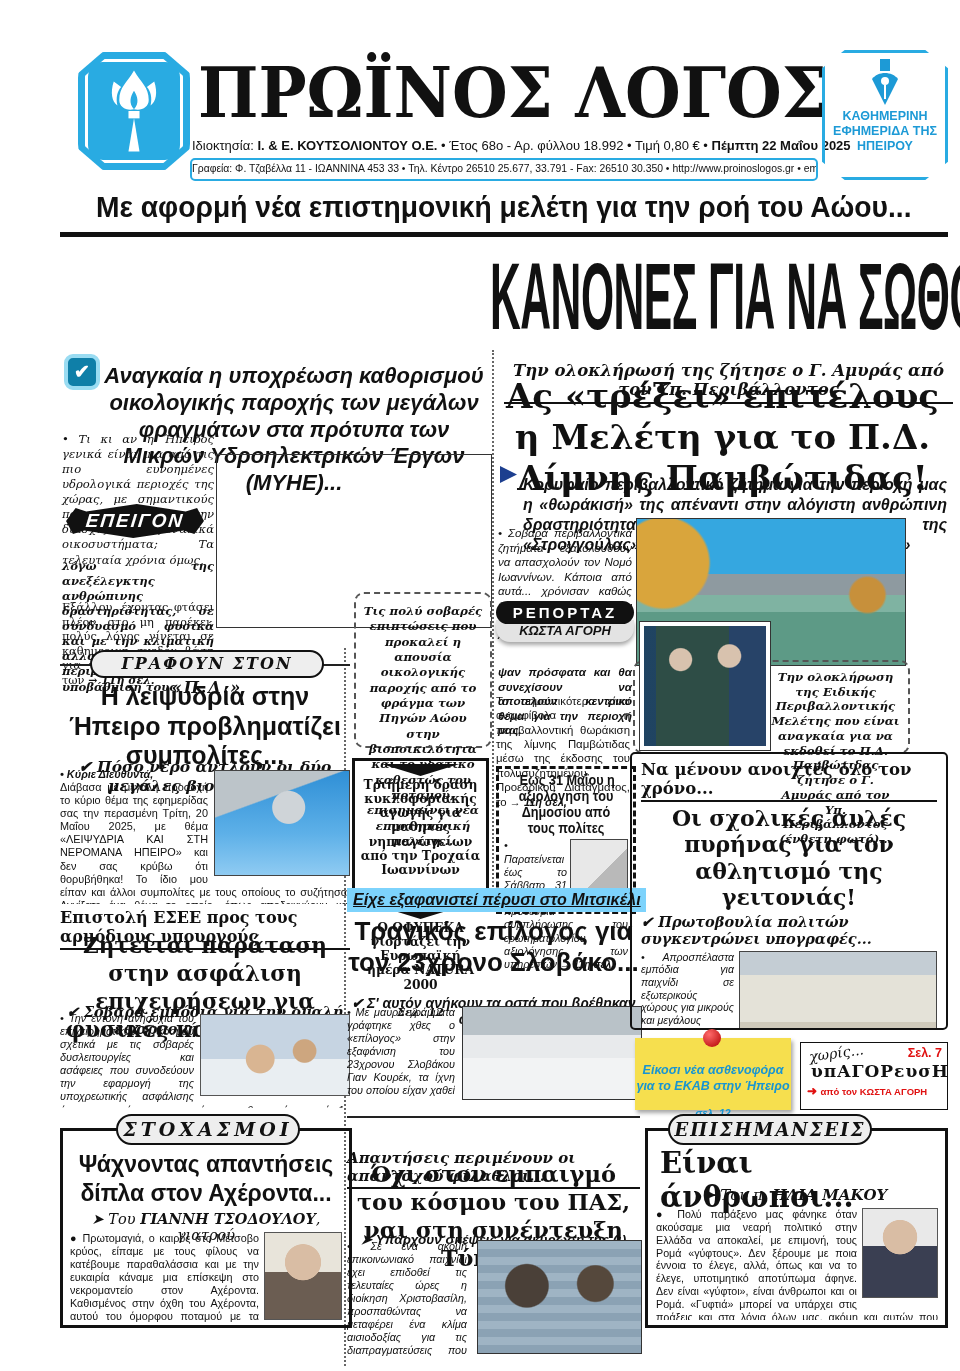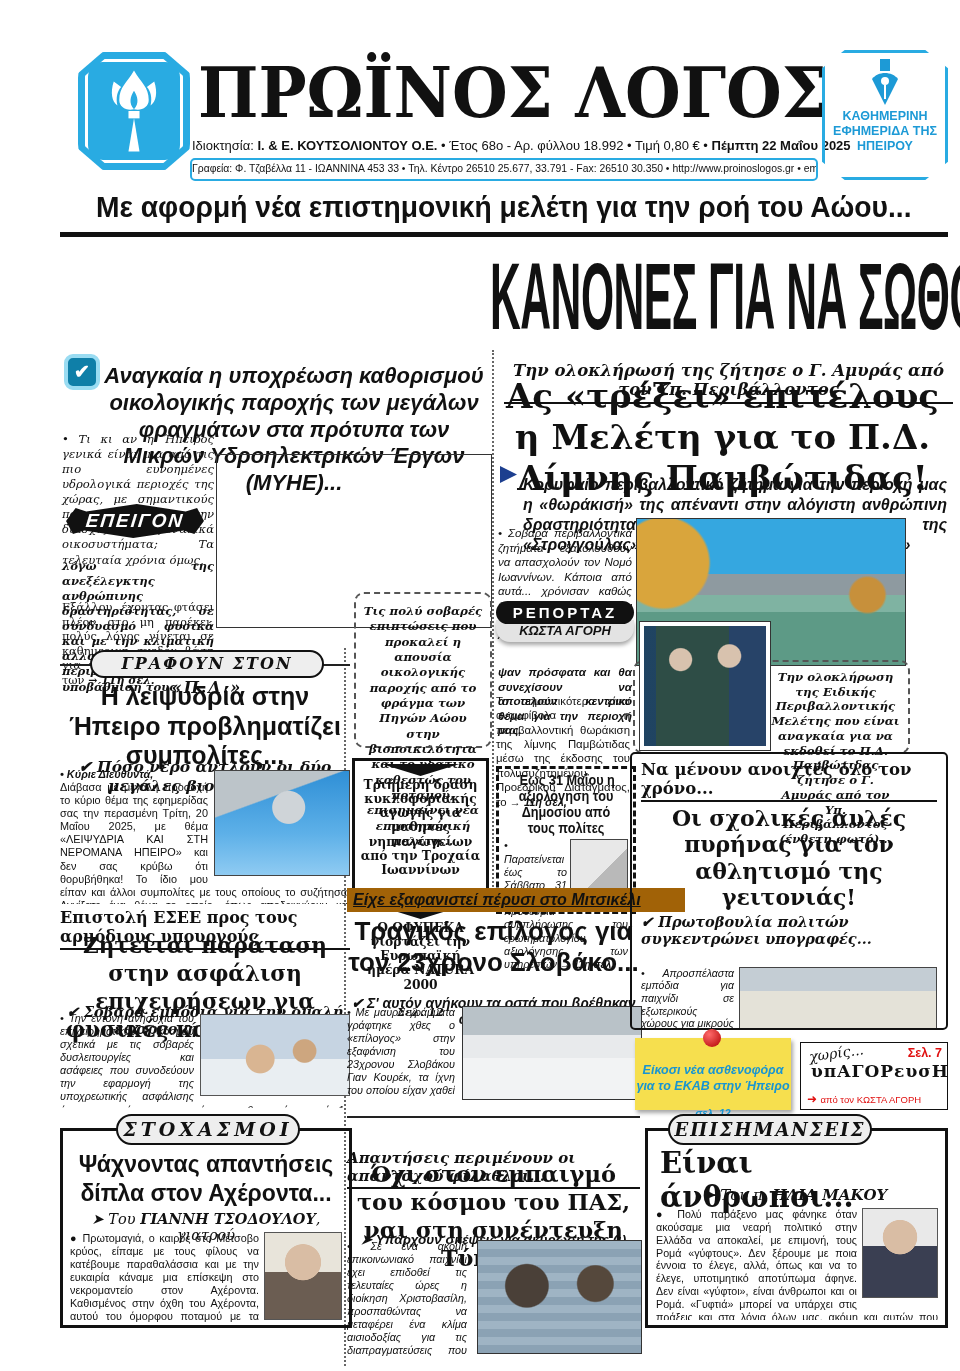--- a/index.html
+++ b/index.html
@@ -200,21 +200,21 @@
     <div style="float:right;width:76px;height:86px;margin:0 0 2px 5px;border:1px solid #555;background:
         radial-gradient(circle at 50% 34%, #d9bda4 0 26%, rgba(217,189,164,0) 27%),
         linear-gradient(180deg,#e8e4da 0 45%,#6b5d52 45%);"></div>
     <p class="just" style="font-size:10.8px;line-height:1.2;">
       <span>● Πρωτομαγιά, ο καιρός στο Μέτσοβο κρύος, είπαμε με τους φίλους να κατέβουμε παραθαλάσσια και με την ευκαιρία κάναμε μια επίσκεψη στο νεκρομαντείο στον Αχέροντα.</span>
       <span>Καθισμένος στην όχθη του Αχέροντα, αυτού του όμορφου ποταμού με τα κρυστάλλινα νερά και τα μεγάλα σκιερά δέντρα, μεταφέρθηκα με τα φτερά της φαντασίας χιλιάδες χρόνια πριν, τότε που οι αρχαίοι πρόγονοί μας πίστευαν ότι ο βαρκάρης Χάροντας διέσχιζε</span>
       
     </p>
   </div>
 
-  <div class="abs" style="left:347px;top:888px;width:338px;height:24px;background:#a16207;">
+  <div class="abs" style="left:347px;top:888px;width:299px;height:24px;background:#7dd3fc;">
     <span class="bi" style="font-size:16px;line-height:24px;text-decoration:underline;padding-left:6px;">Είχε εξαφανιστεί πέρυσι στο Μιτσικέλι</span>
   </div>
   <div class="abs ctr" style="left:347px;top:916px;width:293px;font-weight:bold;font-size:26px;line-height:1.2;">Τραγικός επίλογος για τον 23χρονο Σλοβάκο...</div>
   <div class="abs bi ctr" style="left:347px;top:982px;width:293px;font-size:14px;">✔ Σ' αυτόν ανήκουν τα οστά που βρέθηκαν στο βουνό</div>
   <div class="abs just" style="left:347px;top:1006px;width:108px;height:92px;overflow:hidden;font-size:10.8px;line-height:1.2;font-style:italic;">
     <span>• Με μαύρα γράμματα γράφτηκε χθες ο «επίλογος» στην εξαφάνιση του 23χρονου Σλοβάκου Γιαν Κουρέκ, τα ίχνη του οποίου είχαν χαθεί τον περσινό Ιούλιο, ενώ είχε πάει για αναψυχή στην περιοχή του Μιτσικελίου.</span>
     
     
   </div>
   <div class="abs photo" style="left:462px;top:1006px;width:178px;height:92px;background:
@@ -230,21 +230,21 @@
     
   </div>
   <div class="abs photo" style="left:477px;top:1240px;width:163px;height:112px;background:
       radial-gradient(circle at 30% 40%, #4a4038 0 16%, rgba(74,64,56,0) 17%),
       radial-gradient(circle at 72% 38%, #55483c 0 13%, rgba(85,72,60,0) 14%),
       repeating-linear-gradient(180deg,#9fb4c4 0 8px,#8ba2b4 8px 16px);"></div>
 
   <div class="abs" style="left:630px;top:752px;width:318px;height:278px;border:2px solid #111;border-radius:5px;box-sizing:border-box;padding:6px 9px;overflow:hidden;">
     <div class="serif kicker-underline" style="font-weight:bold;font-size:16.5px;padding-bottom:2px;">Να μένουν ανοιχτές όλο τον χρόνο...</div>
     <div class="serif ctr" style="font-weight:bold;font-size:22px;line-height:1.2;margin-top:3px;">Οι σχολικές αυλές πυρήνας για τον αθλητισμό της γειτονιάς!</div>
-    <div class="serif bi" style="font-size:14.5px;margin:2px 0 20px;">✔ Πρωτοβουλία πολιτών συγκεντρώνει υπογραφές...</div>
+    <div class="serif bi" style="font-size:14.5px;margin:2px 0 4px;">✔ Πρωτοβουλία πολιτών συγκεντρώνει υπογραφές...</div>
     <div style="overflow:hidden;">
       <div style="float:right;width:196px;height:128px;border:1px solid #444;margin-left:5px;background:
           linear-gradient(180deg,#c4cdd4 0 18%,#e4e2d8 18% 55%,#cfcabb 55%),
           repeating-linear-gradient(90deg, rgba(25,30,80,.65) 0 3px, rgba(25,30,80,0) 3px 14px),
           linear-gradient(0deg, rgba(120,120,110,.5) 0 20%, rgba(120,120,110,0) 20%);"></div>
       <p class="just" style="font-size:10.6px;line-height:1.2;font-style:italic;">• Απροσπέλαστα εμπόδια για παιχνίδι σε εξωτερικούς χώρους για μικρούς και μεγάλους</p>
       <div style="width:96px;margin-top:3px;">
         <div class="report-black" style="font-size:12px;letter-spacing:2px;padding:2px 0;">ΡΕΠΟΡΤΑΖ</div>
 
       </div>
@@ -255,21 +255,21 @@
   <div class="abs" style="left:635px;top:1038px;width:156px;height:72px;background:#f6df4e;box-shadow:2px 3px 4px rgba(0,0,0,.35);">
     <div class="abs" style="left:68px;top:-9px;width:18px;height:18px;border-radius:50%;background:radial-gradient(circle at 35% 30%,#ff6a6a,#b00000);"></div>
     <div class="bi ctr" style="padding-top:12px;font-size:12.5px;line-height:1.25;color:#1895d2;">Είκοσι νέα ασθενοφόρα για το ΕΚΑΒ στην Ήπειρο</div>
     <div class="bi ctr" style="font-size:10.5px;color:#1895d2;">σελ. 12</div>
   </div>
 
   <div class="abs" style="left:800px;top:1042px;width:148px;height:68px;border:1.5px solid #111;box-sizing:border-box;">
     <div class="abs" style="right:5px;top:3px;font-weight:bold;font-size:12.5px;color:#e01010;">Σελ. 7</div>
     <div class="abs" style="left:8px;top:2px;font-style:italic;font-size:14px;transform:rotate(-8deg);font-family:'DejaVu Serif',serif;">χωρίς...</div>
     <div class="abs" style="left:10px;top:18px;font-weight:bold;font-size:17px;letter-spacing:1px;font-family:'DejaVu Serif',serif;">υπΑΓΟΡευσΗ</div>
-    <div class="abs" style="left:6px;bottom:3px;font-weight:normal;font-size:9.5px;color:#e01010;">
+    <div class="abs" style="left:6px;bottom:11px;font-weight:bold;font-size:9.5px;color:#e01010;">
       <span style="font-size:12px">➜ </span><span>από τον ΚΩΣΤΑ ΑΓΟΡΗ</span>
     </div>
   </div>
 
   <div class="abs" style="left:645px;top:1128px;width:303px;height:200px;border:3px solid #111;box-sizing:border-box;"></div>
   <div class="abs pill" style="left:668px;top:1114px;width:200px;height:27px;font-size:18px;line-height:27px;letter-spacing:2px;">ΕΠΙΣΗΜΑΝΣΕΙΣ</div>
   <div class="abs serif" style="left:660px;top:1146px;width:270px;font-weight:bold;font-size:29px;">Είναι άνθρωποι...</div>
   <div class="abs serif ctr" style="left:660px;top:1186px;width:270px;font-size:15px;font-style:italic;">
     <span>➤ Του π. </span><span style="font-weight:bold">ΗΛΙΑ ΜΑΚΟΥ</span>
   </div>

